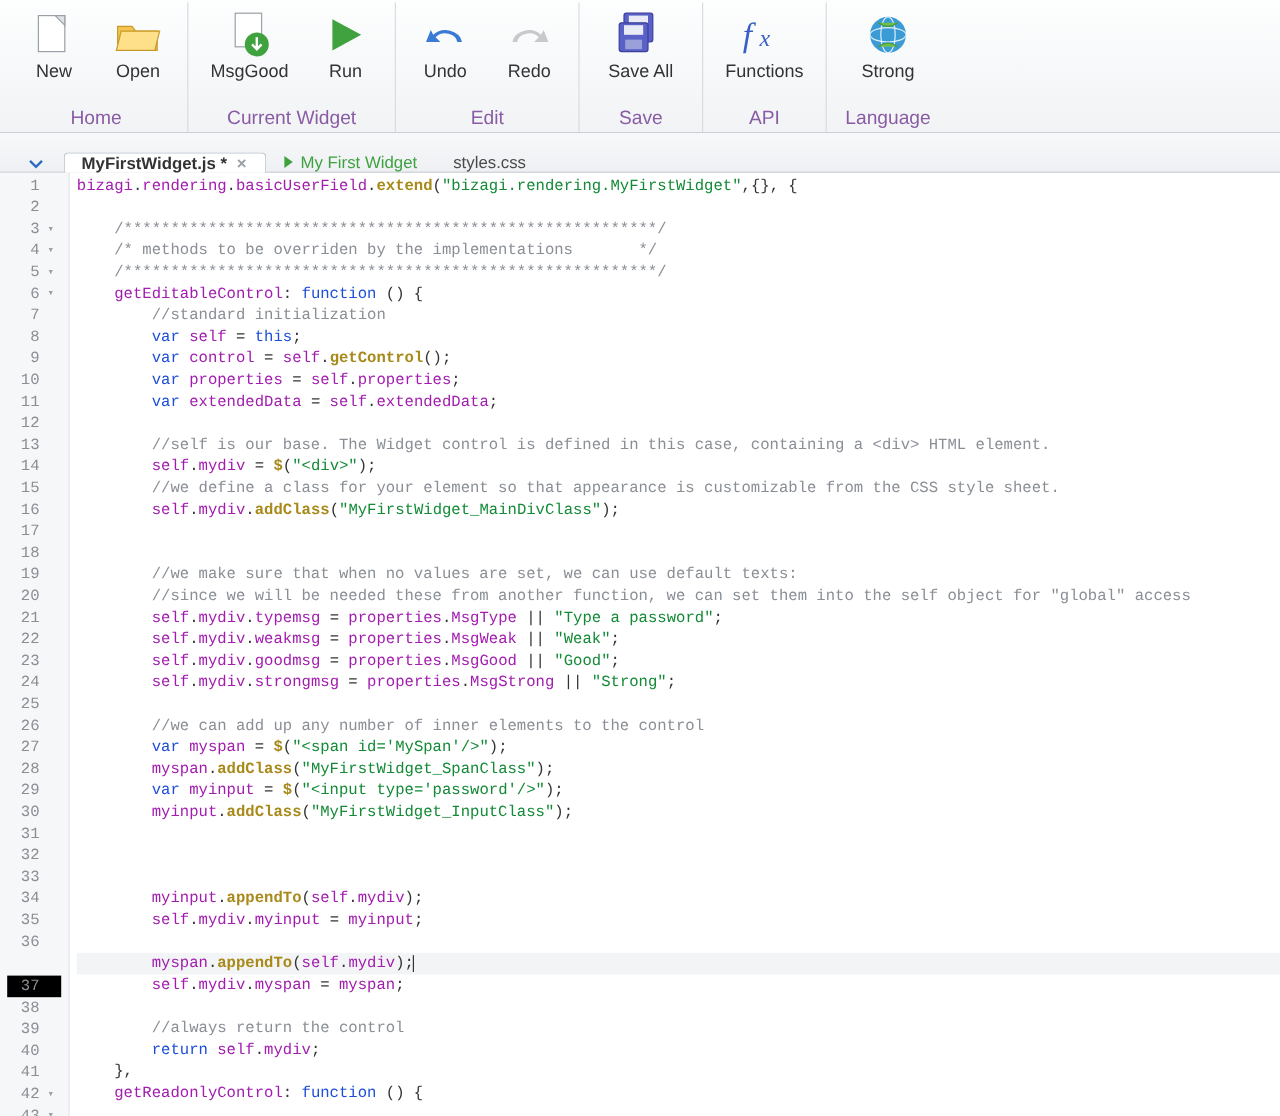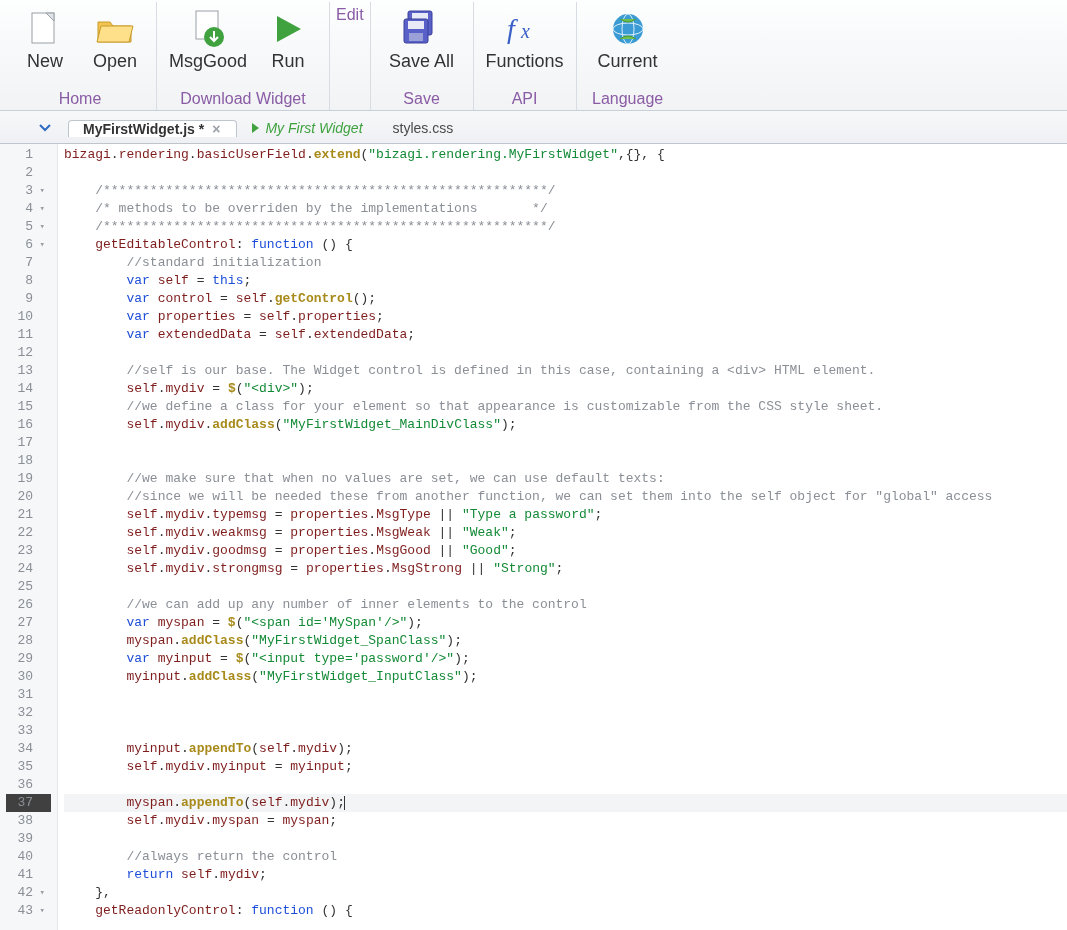--- a/index.html
+++ b/index.html
@@ -50,38 +50,38 @@
   .ribbon-btn.wider { width: 90px; }
   .ribbon-btn .icon-slot {
     width: 40px;
     height: 40px;
     display: flex;
     align-items: center;
     justify-content: center;
     margin-bottom: 2px;
   }
   .ribbon-btn .lbl {
-    font-size: 18px;
+    font-size: 15px;
     color: #333;
     text-align: center;
   }
   .ribbon-group-title {
     font-size: 16px;
     color: #8a5ca5;
     padding: 4px 0 6px 0;
   }
 
   
   .tabbar {
     display: flex;
-    align-items: center;
+    align-items: flex-end;
     background: linear-gradient(#f7f8fa, #eef0f3);
     border-bottom: 1px solid #bfc5cc;
     height: 33px;
-    padding-left: 22px;
+    padding-left: 7px;
   }
   .tab-dropdown {
     width: 46px;
     display: flex;
     align-items: center;
     justify-content: center;
     cursor: pointer;
   }
   .tab {
     display: flex;
@@ -109,21 +109,21 @@
     font-weight: bold;
     cursor: pointer;
     padding: 0 2px;
   }
   .tab .play {
     width: 0; height: 0;
     border-left: 7px solid #3fa23f;
     border-top: 5px solid transparent;
     border-bottom: 5px solid transparent;
   }
-  .tab.preview { color: #3fa23f; font-style: italic; }
+  .tab.preview { color: #3fa23f; }
 
   
   .editor {
     display: flex;
     height: calc(930px - 111px - 33px);
     font-family: Consolas, "Courier New", monospace;
     font-size: 13px;
     line-height: 18px;
     background: #fff;
   }
@@ -143,33 +143,33 @@
     align-items: center;
     padding-right: 6px;
   }
   .ln .fold {
     font-size: 9px;
     color: #9aa0a6;
     margin-left: 4px;
     width: 8px;
     display: inline-block;
   }
-  .ln.hl { background: #404040; }
+  .ln.hl { background: #000000; margin-top: 19px; }
   .code {
     padding: 2px 0 2px 6px;
     white-space: pre;
     flex: 1;
     overflow: hidden;
   }
   .code .row { height: 18px; }
   .code .row.hl { background: #f2f4f6; }
 
   
   .kw { color: #1d4ed8; }        
-  .id { color: #7f1d1d; }        
+  .id { color: #a21caf; }        
   .str { color: #138a36; }       
   .cmt { color: #8a8f96; }       
   .pun { color: #333; }          
   .fn  { color: #a88a1a; font-weight: bold; }       
 
   
   .caret {
     display:inline-block;
     width:1px;height:14px;
     background:#333;
@@ -221,23 +221,41 @@
         </div>
         <div class="ribbon-btn">
           <span class="icon-slot">
             <svg width="34" height="34" viewBox="0 0 34 34">
               <polygon points="6,4 30,17 6,30" fill="#3fa23f"></polygon>
             </svg>
           </span>
           <span class="lbl">Run</span>
         </div>
       </div>
-      <div class="ribbon-group-title">Download Widget</div>
-    </div>
-    <div class="ribbon-group">
+      <div class="ribbon-group-title">Current Widget</div>
+    </div>
+    <div class="ribbon-group">
+      <div class="ribbon-items">
+        <div class="ribbon-btn">
+          <span class="icon-slot">
+            <svg width="40" height="28" viewBox="0 0 40 28">
+              <path d="M34 20 a14 12 0 0 0 -24 -6 l-2 -4 l-4 10 l12 0 l-4 -4 a10 8 0 0 1 18 4" fill="#3a7bd5"></path>
+            </svg>
+          </span>
+          <span class="lbl">Undo</span>
+        </div>
+        <div class="ribbon-btn">
+          <span class="icon-slot">
+            <svg width="40" height="28" viewBox="0 0 40 28">
+              <path d="M6 20 a14 12 0 0 1 24 -6 l2 -4 l4 10 l-12 0 l4 -4 a10 8 0 0 0 -18 4" fill="#c7c9cc"></path>
+            </svg>
+          </span>
+          <span class="lbl">Redo</span>
+        </div>
+      </div>
       <div class="ribbon-group-title">Edit</div>
     </div>
     <div class="ribbon-group">
       <div class="ribbon-items">
         <div class="ribbon-btn wider">
           <span class="icon-slot">
             <svg width="40" height="40" viewBox="0 0 40 40">
               <g transform="translate(6,2)">
                 <rect width="24" height="24" rx="2" fill="#5960c7" stroke="#3a409a"></rect>
                 <rect x="4" y="2" width="16" height="8" fill="#e8eaf6"></rect>
@@ -273,21 +291,21 @@
       <div class="ribbon-items">
         <div class="ribbon-btn wider">
           <span class="icon-slot">
             <svg width="36" height="36" viewBox="0 0 36 36">
               <circle cx="18" cy="18" r="15" fill="#3a9bd5"></circle>
               <ellipse cx="18" cy="18" rx="15" ry="6" fill="none" stroke="#dff0fa"></ellipse>
               <ellipse cx="18" cy="18" rx="6" ry="15" fill="none" stroke="#dff0fa"></ellipse>
               <path d="M10 8 q8 6 16 0 M10 28 q8 -6 16 0" fill="#6fbf4b" stroke="#4a9a32"></path>
             </svg>
           </span>
-          <span class="lbl">Current</span>
+          <span class="lbl">Strong</span>
         </div>
       </div>
       <div class="ribbon-group-title">Language</div>
     </div>
   </div>
 
 <div class="tabbar">
   <div class="tab-dropdown">
     <svg width="14" height="14" viewBox="0 0 14 14">
       <path d="M2 5 L7 10 L12 5" stroke="#2d6cc0" stroke-width="2" fill="none"></path>

